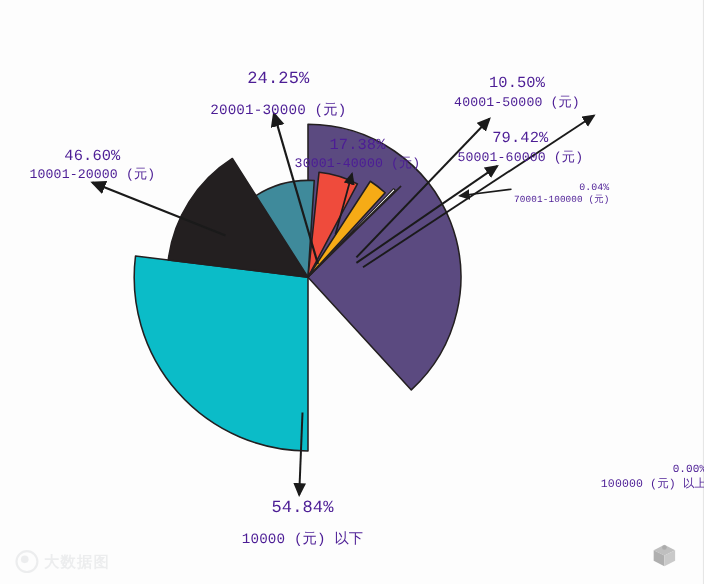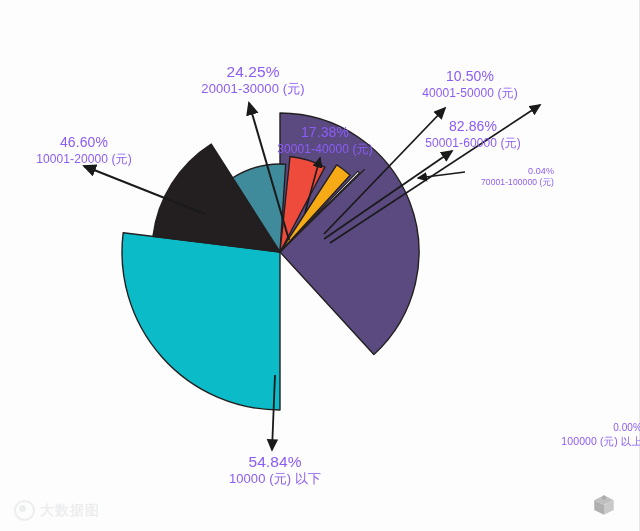--- a/index.html
+++ b/index.html
@@ -12,32 +12,33 @@
   }
   #root{
     position:absolute;inset:0;
     background:#fdfdfd;
     border-right:1px solid #e6e6e6;
     box-sizing:border-box;
   }
   #chart-svg{position:absolute;left:0;top:0;}
   .lbl{
     position:absolute;
-    color:#8b5cf6;
+    color:#4c1d95;
     line-height:1.25;
     white-space:nowrap;
     letter-spacing:.1px;
+    font-family:Liberation Mono, monospace;
   }
   .lbl .pct{display:block;}
   .lbl .rng{display:block;}
   .lbl.center{text-align:center;}
   .lbl.lead{text-align:right;}
   
   .sz-lg .pct{font-size:15.5px;}
-  .sz-lg .rng{font-size:13px;}
+  .sz-lg .rng{font-size:13px;margin-top:12px;}
   .sz-md .pct{font-size:14px;}
   .sz-md .rng{font-size:12px;}
   .sz-sm .pct{font-size:10.5px;}
   .sz-sm .rng{font-size:9.5px;}
   .sz-xs .pct{font-size:9px;}
   .sz-xs .rng{font-size:8.5px;margin-left:12px;}
   .sz-note .pct{font-size:10px;}
   .sz-note .rng{font-size:10.5px;}
 
   
@@ -118,21 +119,21 @@
     <span class="pct">17.38%</span>
     <span class="rng">30001-40000 (元)</span>
   </div>
 
   <div class="lbl center sz-md" style="left:390px;top:68px;width:160px;">
     <span class="pct">10.50%</span>
     <span class="rng">40001-50000 (元)</span>
   </div>
 
   <div class="lbl center sz-md" style="left:398px;top:118px;width:150px;">
-    <span class="pct">82.86%</span>
+    <span class="pct">79.42%</span>
     <span class="rng">50001-60000 (元)</span>
   </div>
 
 
   <div class="lbl lead sz-xs" style="left:424px;top:166px;width:130px;">
     <span class="pct">0.04%</span>
     <span class="rng">70001-100000 (元)</span>
   </div>
 
   <div class="lbl center sz-lg" style="left:195px;top:452px;width:160px;text-align:center;">

